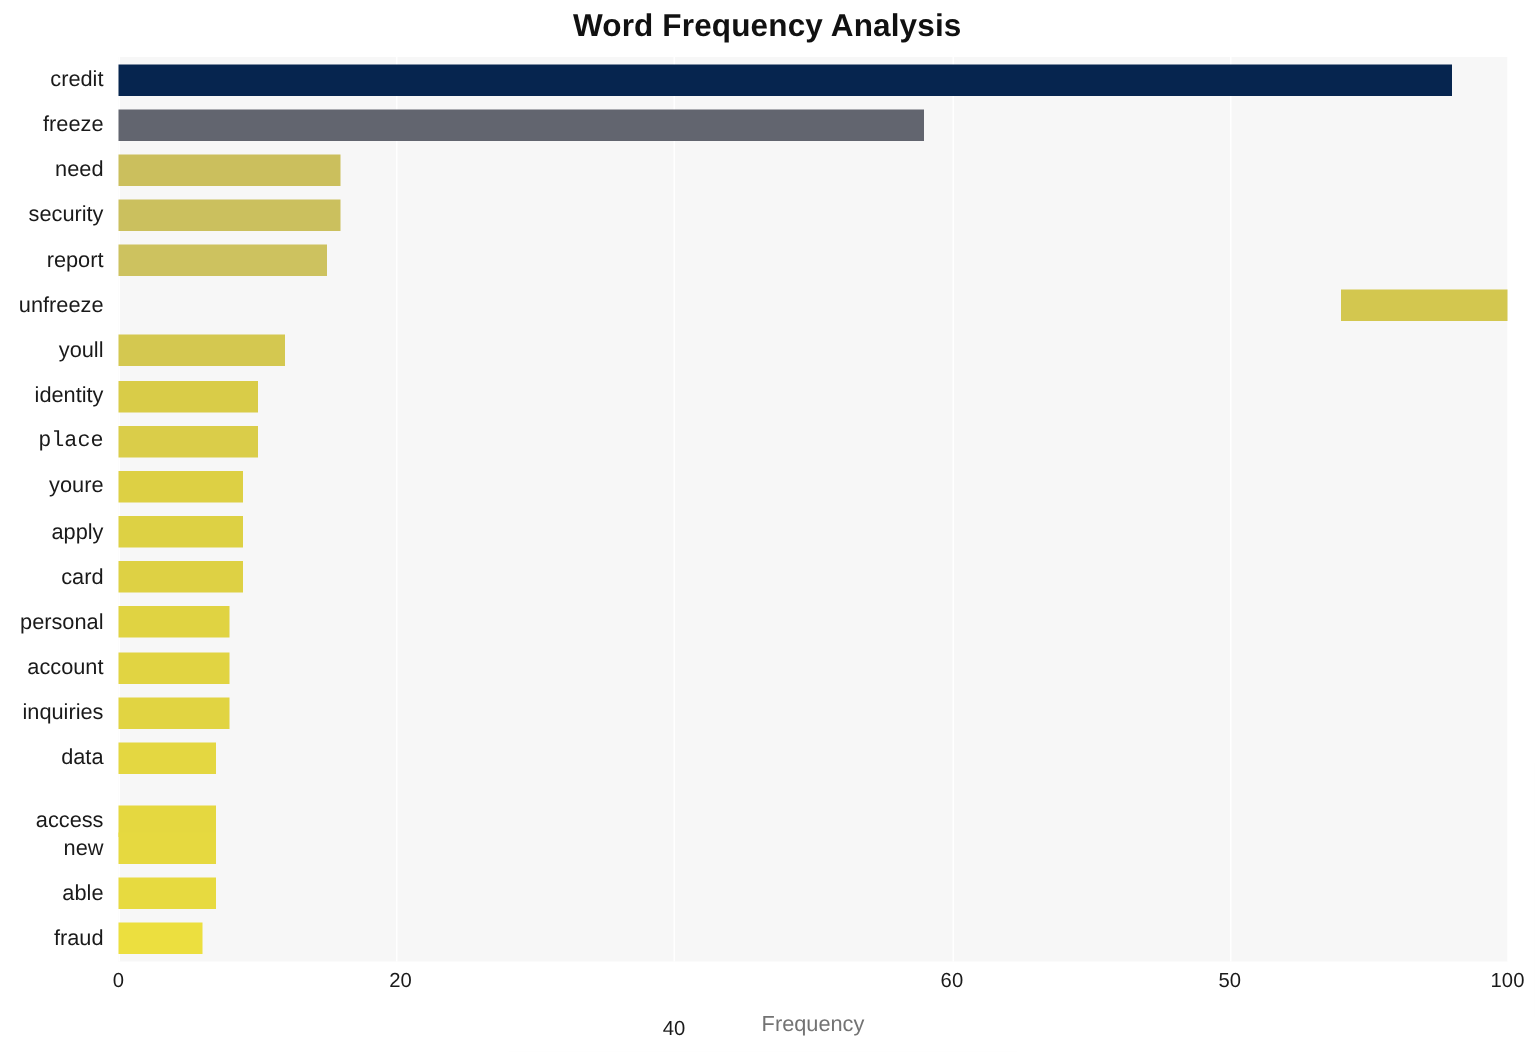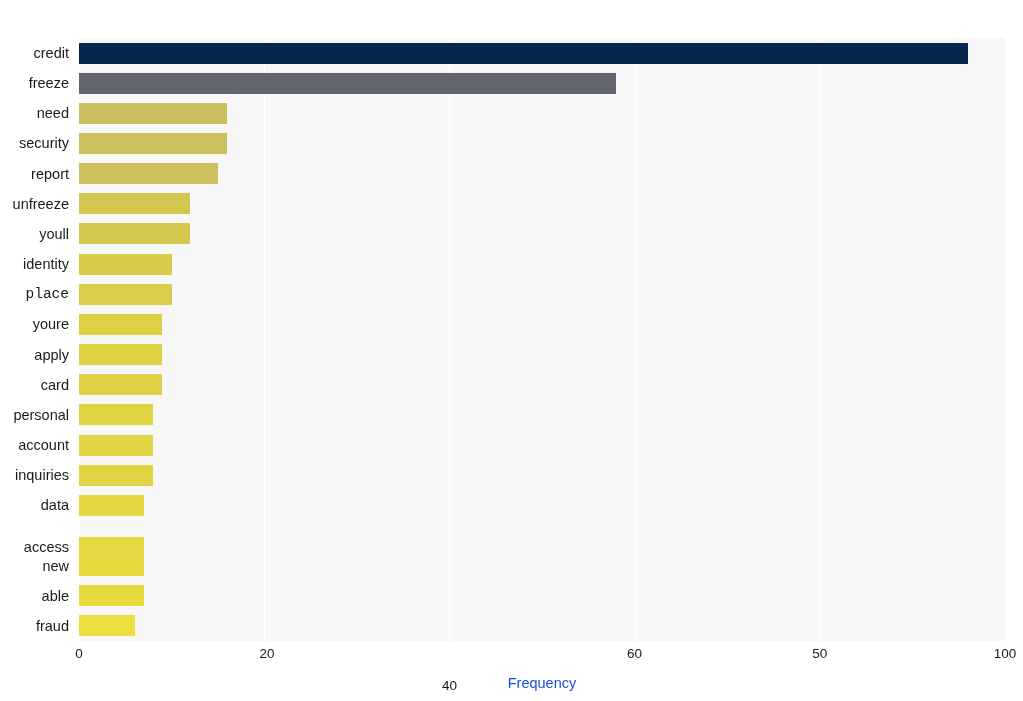--- a/index.html
+++ b/index.html
@@ -77,28 +77,29 @@
     color: #1a1a1a;
     white-space: nowrap;
   }
   #xaxis-label {
     position: absolute;
     left: 0;
     top: 637px;
     width: 926px;
     text-align: center;
     font-size: 14.5px;
-    color: #1d4ed8;
+    color: #737373;
   }
 </style>
 </head>
 <body>
 
 <div id="figure">
 
+  <div id="chart-title">Word Frequency Analysis</div>
 
   <div id="plot-area">
     <div id="gridlines">
         <div class="gridline" style="left: 0px;"></div>
         <div class="gridline" style="left: 185.2px;"></div>
         <div class="gridline" style="left: 370.4px;"></div>
         <div class="gridline" style="left: 555.6px;"></div>
         <div class="gridline" style="left: 740.8px;"></div>
         <div class="gridline" style="left: 926px;"></div>
       </div>
@@ -116,21 +117,21 @@
           <div class="bar" title="need: 16" style="width: 148.16px; background: rgb(203, 191, 93);"></div>
         </div>
         <div class="bar-row" style="top: 90.45px; height: 30.15px; width: 926px;">
           <div class="ylabel-wrap" style="line-height: 30.15px; height: 30.15px;">security</div>
           <div class="bar" title="security: 16" style="width: 148.16px; background: rgb(203, 192, 94);"></div>
         </div>
         <div class="bar-row" style="top: 120.6px; height: 30.15px; width: 926px;">
           <div class="ylabel-wrap" style="line-height: 30.15px; height: 30.15px;">report</div>
           <div class="bar" title="report: 15" style="width: 138.9px; background: rgb(205, 194, 95);"></div>
         </div>
-        <div class="bar-row" style="top: 150.75px; height: 30.15px; width: 926px;">
+        <div class="bar-row" style="top: 150.75px; height: 30.15px; width: 926px; justify-content: flex-end;">
           <div class="ylabel-wrap" style="line-height: 30.15px; height: 30.15px;">unfreeze</div>
           <div class="bar" title="unfreeze: 12" style="width: 111.12px; background: rgb(211, 199, 79);"></div>
         </div>
         <div class="bar-row" style="top: 180.9px; height: 30.15px; width: 926px;">
           <div class="ylabel-wrap" style="line-height: 30.15px; height: 30.15px;">youll</div>
           <div class="bar" title="youll: 12" style="width: 111.12px; background: rgb(212, 200, 80);"></div>
         </div>
         <div class="bar-row" style="top: 211.05px; height: 30.15px; width: 926px;">
           <div class="ylabel-wrap" style="line-height: 30.15px; height: 30.15px;">identity</div>
           <div class="bar" title="identity: 10" style="width: 92.6px; background: rgb(217, 204, 72);"></div>

